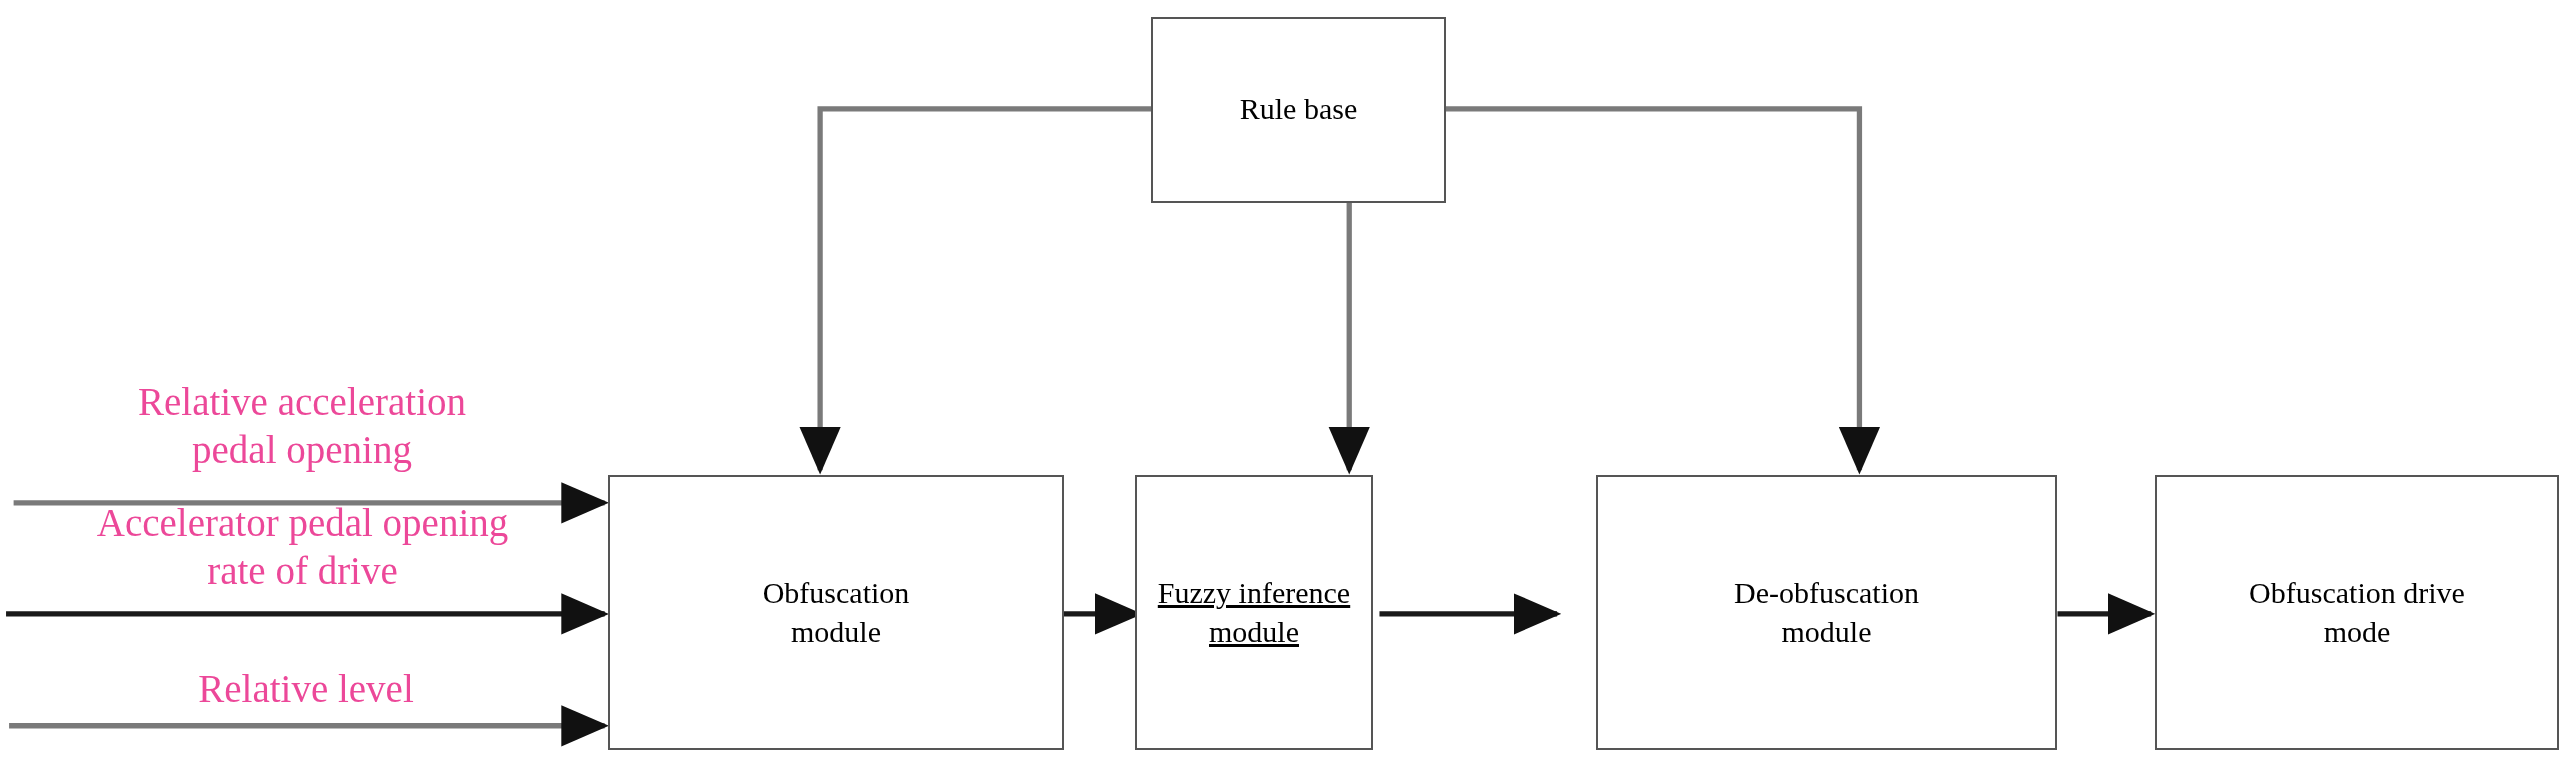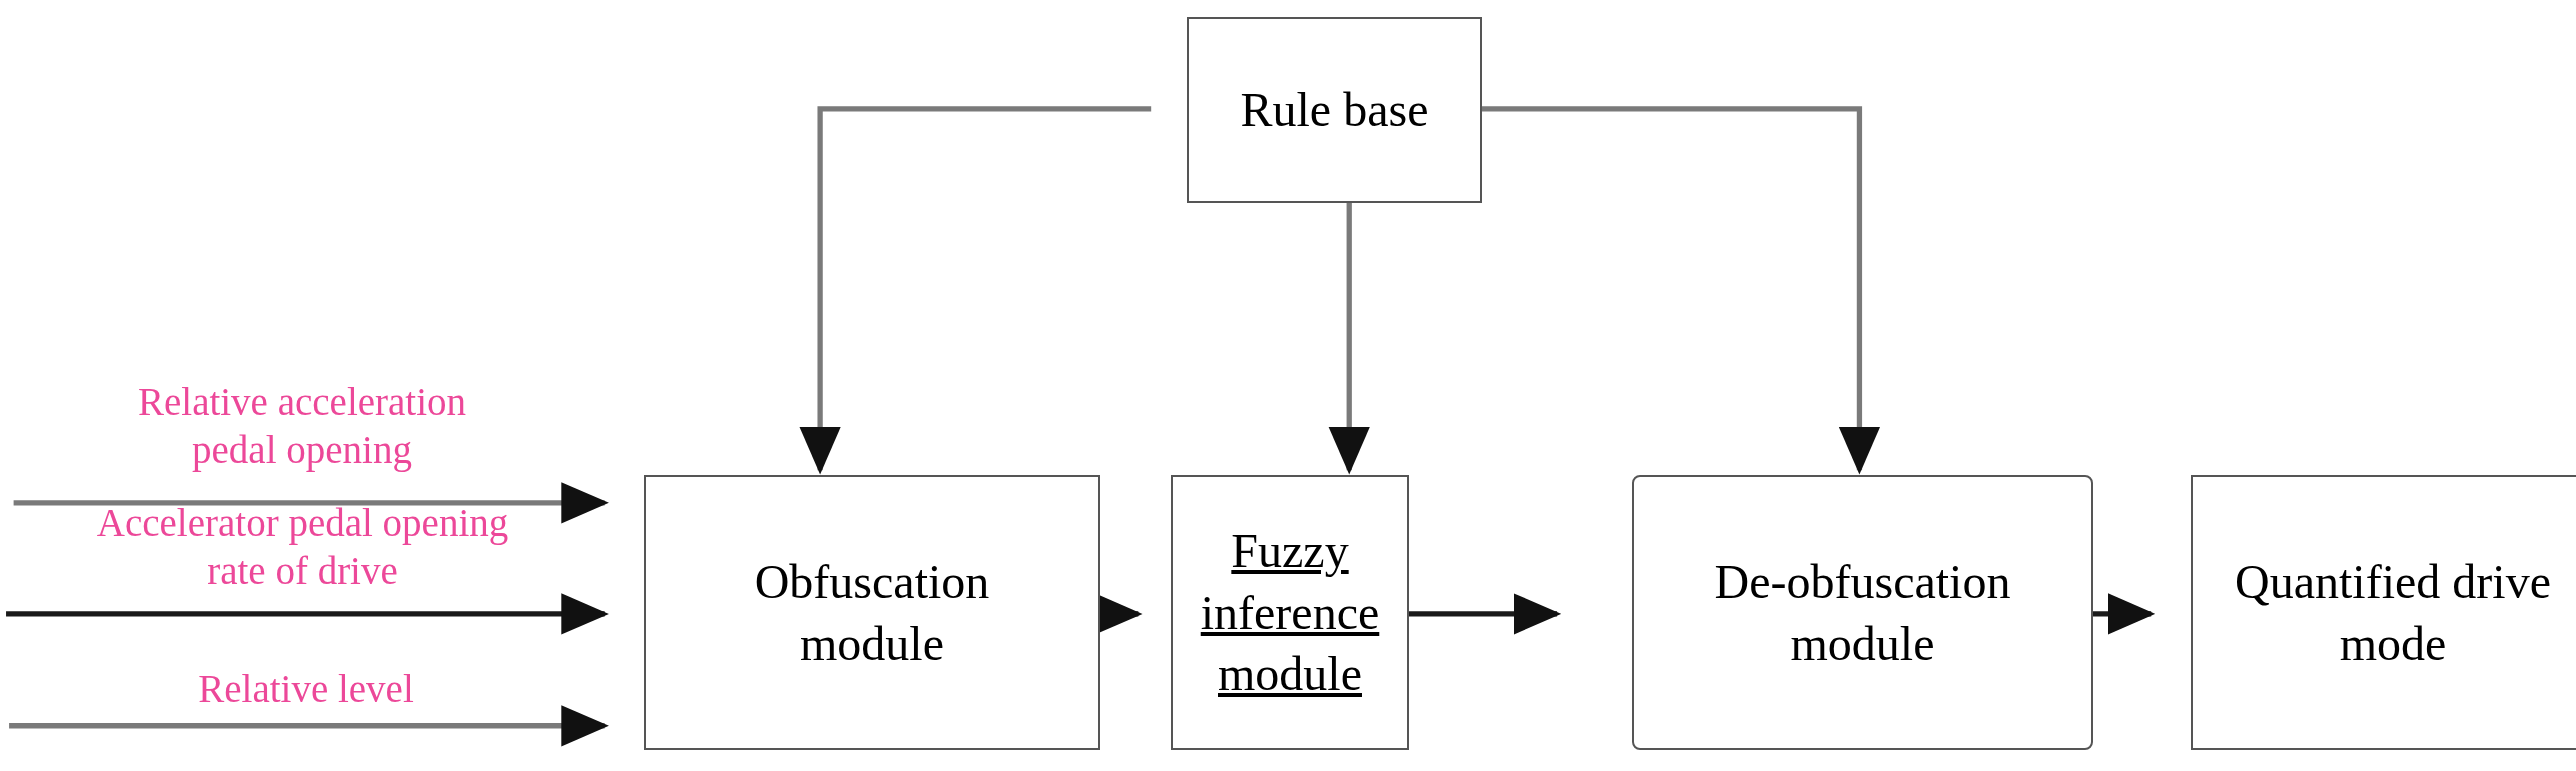--- a/index.html
+++ b/index.html
@@ -40,21 +40,21 @@
     white-space: pre-line;
   }
   .input-label {
     position: absolute;
     color: #ec4899;
     text-align: center;
     line-height: 1.24;
     white-space: pre-line;
   }
   .fs-52 { font-size: 39px; }
-  .fs-54 { font-size: 48px; margin-left: 36px; }
+  .fs-54 { font-size: 30px; }
 </style>
 </head>
 <body>
 
 <div id="canvas">
 
   <svg id="diagram-svg" viewBox="0 0 3408 1021" xmlns="http://www.w3.org/2000/svg">
     <defs>
       <marker id="arrow-gray" markerWidth="9" markerHeight="9" refX="8.2" refY="4.5" orient="auto" markerUnits="strokeWidth">
         <path d="M0,0.6 L9,4.5 L0,8.4 Z" fill="#111111"></path>
@@ -90,27 +90,27 @@
   <div class="node-box fs-54" style="left:608px; top:475px; width:456px; height:275px;">
     <span class="node-label">Obfuscation
 module</span>
   </div>
 
   <div class="node-box fs-54" style="left:1135px; top:475px; width:238px; height:275px;text-decoration:underline;">
     <span class="node-label">Fuzzy inference
 module</span>
   </div>
 
-  <div class="node-box fs-54" style="left:1596px; top:475px; width:461px; height:275px;border-radius:8px;">
+  <div class="node-box fs-54" style="left:1596px; top:475px; width:461px; height:275px;">
     <span class="node-label">De-obfuscation
 module</span>
   </div>
 
   <div class="node-box fs-54" style="left:2155px; top:475px; width:404px; height:275px;">
-    <span class="node-label">Quantified drive
+    <span class="node-label">Obfuscation drive
 mode</span>
   </div>
 
   <div class="input-label fs-52" style="left:30px; top:378px; width:544px;">Relative acceleration
 pedal opening</div>
 
   <div class="input-label fs-52" style="left:0px; top:499px; width:605px;">Accelerator pedal opening
 rate of drive</div>
 
   <div class="input-label fs-52" style="left:45px; top:665px; width:522px;">Relative level</div>

